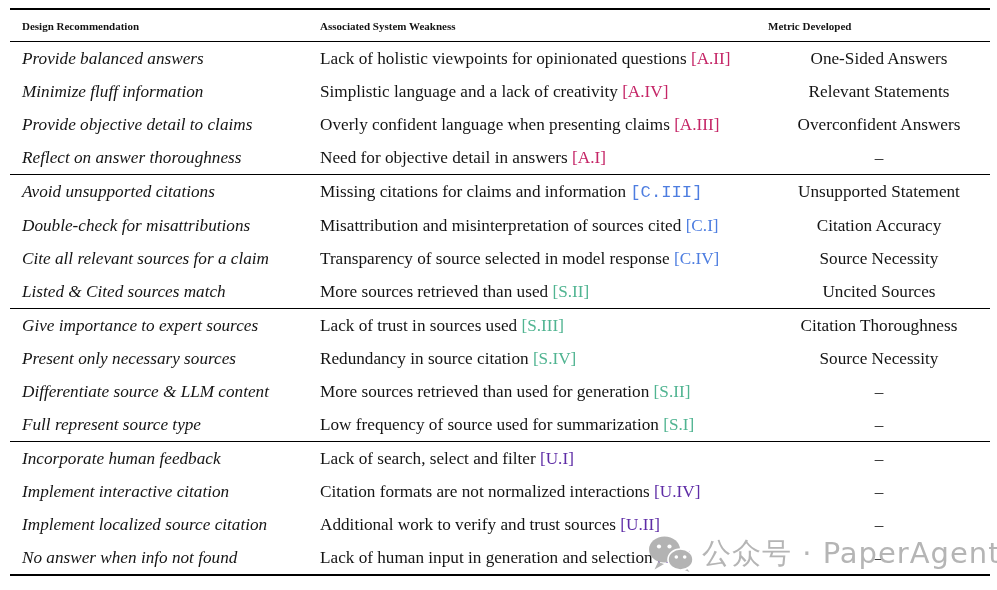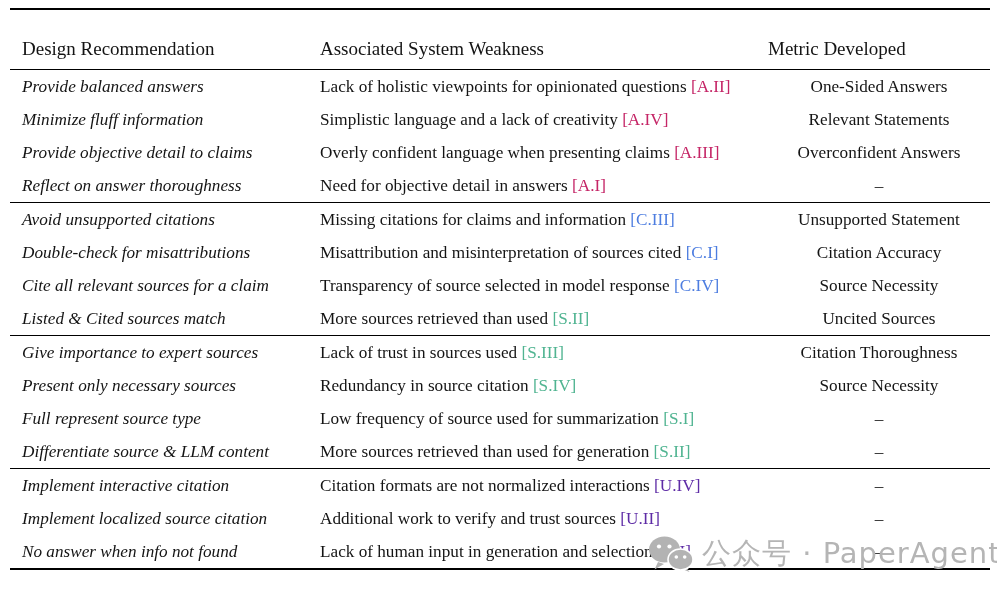--- a/index.html
+++ b/index.html
@@ -18,23 +18,23 @@
     width: 980px;
     margin: 8px 0 0 10px;
   }
   col.col1 { width: 300px; }
   col.col2 { width: 458px; }
   col.col3 { width: 222px; }
 
   thead th {
     border-top: 2.2px solid #000;
     border-bottom: 1.5px solid #000;
-    font-size: 19px;
-    font-weight: normal;
-    padding: 28px 0 9px 0;
+    font-size: 11px;
+    font-weight: bold;
+    padding: 10px 0 9px 0;
     text-align: left;
   }
   thead th.c1 { padding-left: 12px; }
   thead th.c2 { padding-left: 10px; }
   thead th.c3 { text-align: left; padding-left: 0; }
 
   tbody td {
     font-size: 17.2px;
     line-height: 20px;
     padding: 6.5px 0;
@@ -101,21 +101,21 @@
         </tr>
         <tr>
           <td class="c1">Reflect on answer thoroughness</td>
           <td class="c2">Need for objective detail in answers <span class="cite" style="color: rgb(197, 38, 103);">[A.I]</span></td>
           <td class="c3">–</td>
         </tr>
       </tbody>
       <tbody class="group">
         <tr>
           <td class="c1">Avoid unsupported citations</td>
-          <td class="c2">Missing citations for claims and information <span class="cite" style="color: rgb(77, 125, 224);">[C.III]</span></td>
+          <td class="c2">Missing citations for claims and information <span class="cite" style="color: rgb(77, 125, 224); font-family: Liberation Mono, monospace;">[C.III]</span></td>
           <td class="c3">Unsupported Statement</td>
         </tr>
         <tr>
           <td class="c1">Double-check for misattributions</td>
           <td class="c2">Misattribution and misinterpretation of sources cited <span class="cite" style="color: rgb(77, 125, 224);">[C.I]</span></td>
           <td class="c3">Citation Accuracy</td>
         </tr>
         <tr>
           <td class="c1">Cite all relevant sources for a claim</td>
           <td class="c2">Transparency of source selected in model response <span class="cite" style="color: rgb(77, 125, 224);">[C.IV]</span></td>
@@ -132,31 +132,36 @@
           <td class="c1">Give importance to expert sources</td>
           <td class="c2">Lack of trust in sources used <span class="cite" style="color: rgb(80, 180, 145); text-align: right;">[S.III]</span></td>
           <td class="c3">Citation Thoroughness</td>
         </tr>
         <tr>
           <td class="c1">Present only necessary sources</td>
           <td class="c2">Redundancy in source citation <span class="cite" style="color: rgb(80, 180, 145);">[S.IV]</span></td>
           <td class="c3">Source Necessity</td>
         </tr>
         <tr>
+          <td class="c1">Differentiate source &amp; LLM content</td>
+          <td class="c2">More sources retrieved than used for generation <span class="cite" style="color: rgb(80, 180, 145);">[S.II]</span></td>
+          <td class="c3">–</td>
+        </tr>
+        <tr>
           <td class="c1">Full represent source type</td>
           <td class="c2">Low frequency of source used for summarization <span class="cite" style="color: rgb(80, 180, 145);">[S.I]</span></td>
           <td class="c3">–</td>
         </tr>
+      </tbody>
+      <tbody class="group">
         <tr>
-          <td class="c1">Differentiate source &amp; LLM content</td>
-          <td class="c2">More sources retrieved than used for generation <span class="cite" style="color: rgb(80, 180, 145);">[S.II]</span></td>
+          <td class="c1">Incorporate human feedback</td>
+          <td class="c2">Lack of search, select and filter <span class="cite" style="color: rgb(94, 44, 166);">[U.I]</span></td>
           <td class="c3">–</td>
         </tr>
-      </tbody>
-      <tbody class="group">
         <tr>
           <td class="c1">Implement interactive citation</td>
           <td class="c2">Citation formats are not normalized interactions <span class="cite" style="color: rgb(94, 44, 166);">[U.IV]</span></td>
           <td class="c3">–</td>
         </tr>
         <tr>
           <td class="c1">Implement localized source citation</td>
           <td class="c2">Additional work to verify and trust sources <span class="cite" style="color: rgb(94, 44, 166);">[U.II]</span></td>
           <td class="c3">–</td>
         </tr>

